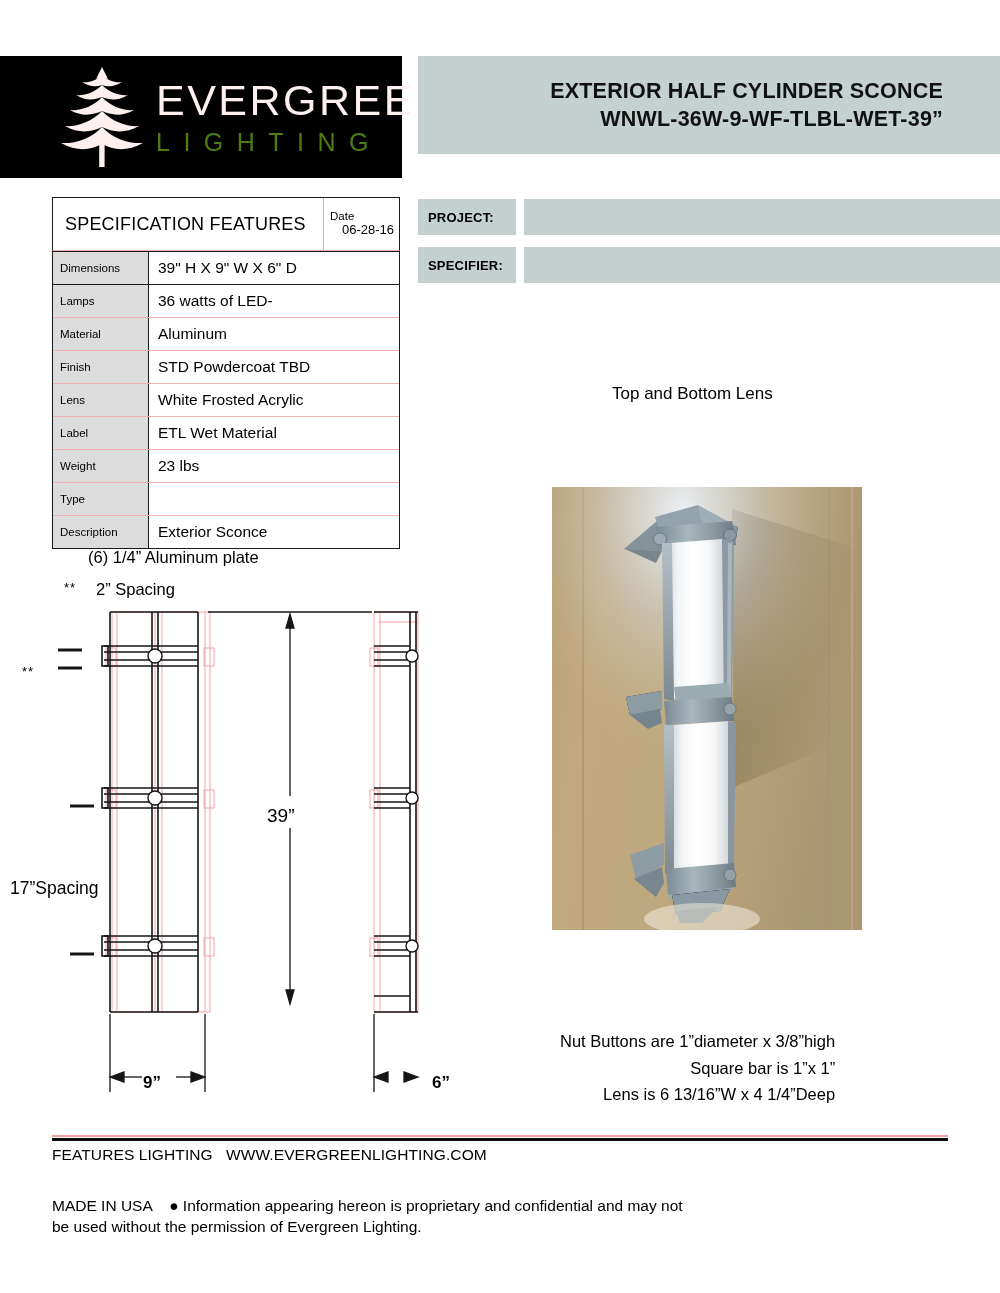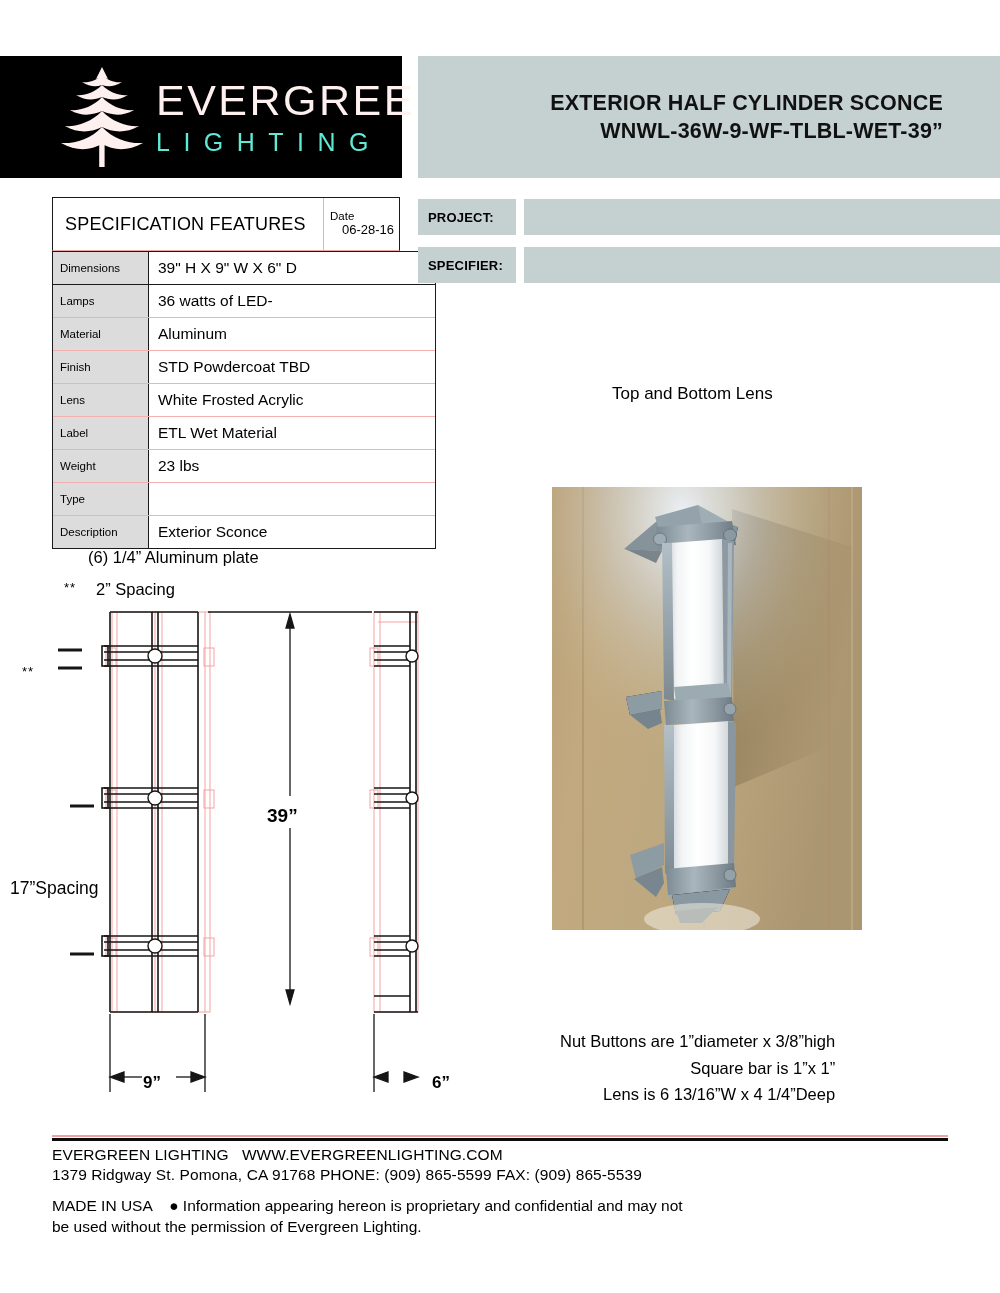--- a/index.html
+++ b/index.html
@@ -13,26 +13,26 @@
     position:absolute;left:0;top:56px;width:402px;height:122px;
     background:#000;display:flex;align-items:center;
   }
   .logo-tree{width:92px;height:104px;margin-left:56px;flex:none;}
   .logo-words{display:flex;flex-direction:column;margin-left:8px;}
   .logo-ever{
     font-size:43px;letter-spacing:2.5px;color:#fdf0ee;line-height:1;
     font-weight:400;
   }
   .logo-light{
-    font-size:25px;letter-spacing:13.5px;color:#5eead4;line-height:1;
+    font-size:25px;letter-spacing:13.5px;color:#4d7c0f;line-height:1;
     margin-top:8px;font-weight:400;
   }
 
   .title-band{
-    position:absolute;left:418px;top:56px;width:582px;height:122px;
+    position:absolute;left:418px;top:56px;width:582px;height:98px;
     background:#c5d1d1;display:flex;flex-direction:column;
     align-items:flex-end;justify-content:center;
   }
   .title-band div{
     font-size:21.5px;font-weight:bold;letter-spacing:.2px;
     color:#111;padding-right:57px;line-height:1.32;
   }
 
   
   .spec-head{
@@ -46,21 +46,21 @@
   }
   .spec-head-date{
     width:76px;border-left:1.4px solid #f0a8a8;
     display:flex;flex-direction:column;justify-content:center;
     padding-left:6px;box-sizing:border-box;
   }
   .spec-head-date .dlbl{font-size:11.5px;line-height:1.15;}
   .spec-head-date .dval{font-size:13px;line-height:1.15;margin-left:12px;}
 
   .spec-table{
-    position:absolute;left:52px;top:251px;width:384px;
+    position:absolute;left:52px;top:251px;width:348px;
     border:1.6px solid #1a1a1a;box-sizing:border-box;background:#fff;
   }
   .srow{display:flex;min-height:32px;}
   .srow + .srow{border-top:1.2px solid #f2b0b0;}
   .srow.hard + .srow{border-top:1.2px solid #1a1a1a;}
   .scell-lbl{
     width:96px;flex:none;background:#dcdcdc;
     border-right:1.6px solid #1a1a1a;
     display:flex;align-items:center;padding-left:7px;
     font-size:11.5px;box-sizing:border-box;
@@ -95,21 +95,21 @@
   }
   .notes div{white-space:nowrap;}
   .notes div:nth-child(3){padding-left:4px;}
 
   
   .lbl-plate{position:absolute;left:88px;top:548px;font-size:16.5px;}
   .lbl-spacing2{position:absolute;left:96px;top:580px;font-size:16.5px;}
   .lbl-star-top{position:absolute;left:64px;top:580px;font-size:13px;letter-spacing:1px;}
   .lbl-star-dim{position:absolute;left:22px;top:664px;font-size:13px;letter-spacing:1px;}
   .lbl-17{position:absolute;left:10px;top:878px;font-size:17.5px;}
-  .lbl-39{position:absolute;left:267px;top:805px;font-size:19px;font-weight:bold;}
+  .lbl-39{position:absolute;left:267px;top:805px;font-size:19px;font-weight:normal;}
   .lbl-9{position:absolute;left:143px;top:1073px;font-size:17px;font-weight:bold;}
   .lbl-6{position:absolute;left:432px;top:1073px;font-size:17px;font-weight:bold;}
 
   .drawing{position:absolute;left:0;top:600px;width:470px;height:520px;}
 
   
   .foot-rule{
     position:absolute;left:52px;top:1138px;width:896px;height:3px;
     background:#0b0b0b;
   }
@@ -427,24 +427,23 @@
     <line x1="374" y1="414" x2="374" y2="492"></line>
     <line x1="418" y1="414" x2="418" y2="470" stroke="none"></line>
     <polygon points="374,477 388,472 388,482"></polygon>
     <polygon points="418,477 404,472 404,482"></polygon>
   </g>
 </svg>
 
 <div class="foot-rule"></div>
 <div class="foot-addr">
   <div>
-    <span>EVERGREEN LIGHTING</span>&nbsp;&nbsp;
+    <span>FEATURES LIGHTING</span>&nbsp;&nbsp;
     <span>WWW.EVERGREENLIGHTING.COM</span>
   </div>
-  <div>1379 Ridgway St.   Pomona, CA 91768   PHONE: (909) 865-5599   FAX: (909) 865-5539</div>
 </div>
 <div class="foot-legal">
   <div>
     <span>MADE IN USA</span>
     <span>&nbsp;&nbsp;&nbsp;●</span>
     <span>Information appearing hereon is proprietary and confidential and may not</span>
   </div>
   <div>be used without the permission of Evergreen Lighting.</div>
 </div>
 

